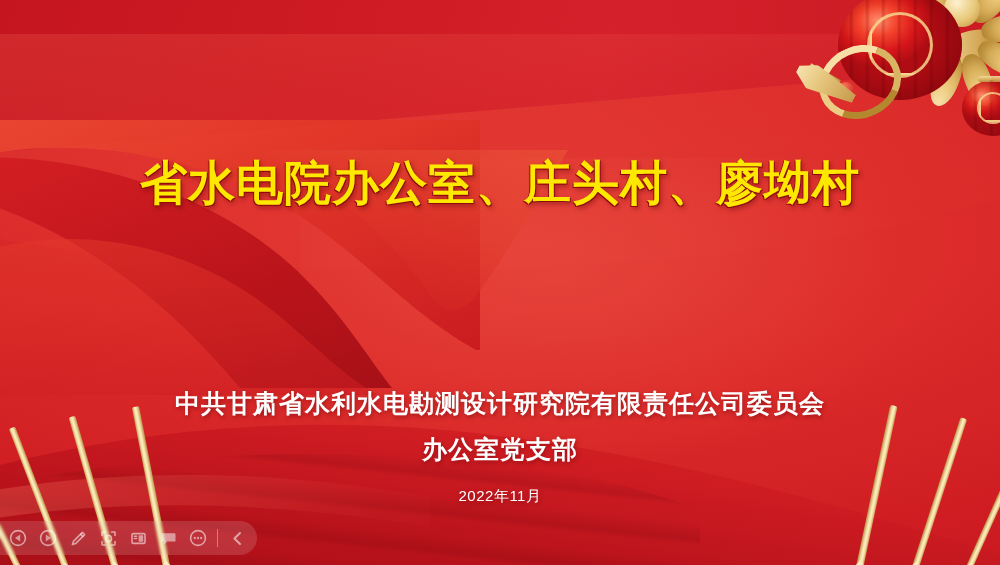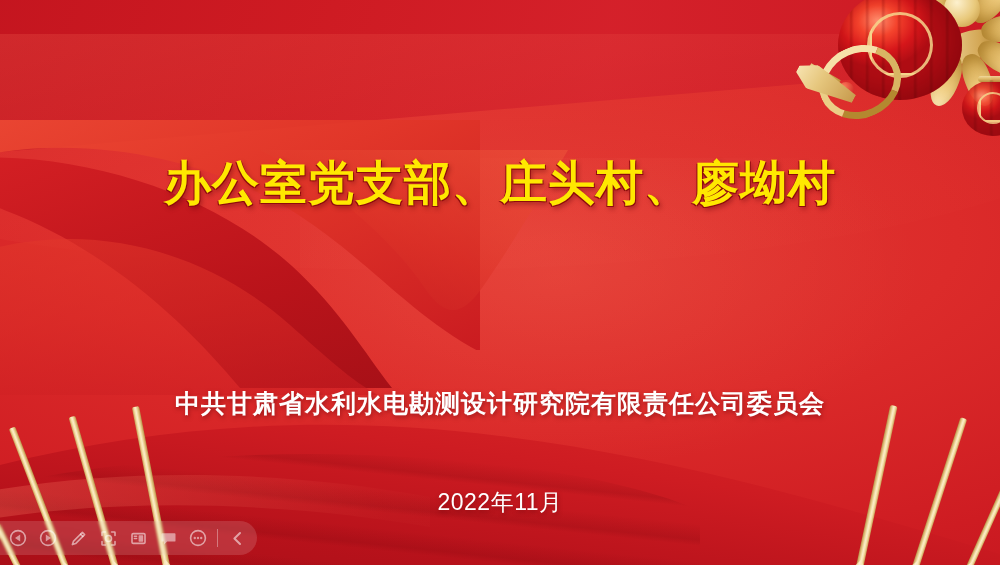--- a/index.html
+++ b/index.html
@@ -260,21 +260,21 @@
     line-height: 1.85;
     letter-spacing: 1px;
     white-space: nowrap;
     text-shadow: 1px 2px 4px rgba(100,6,10,.5);
   }
   .date-line {
     position: absolute;
     left: 0; right: 0; top: 487px;
     text-align: center;
     color: #FFFFFF;
-    font-size: 23px;
+    font-size: 15px;
     font-weight: 400;
     letter-spacing: .5px;
     text-shadow: 1px 2px 4px rgba(100,6,10,.5);
   }
 
   
   .toolbar {
     position: absolute;
     left: 0; bottom: 10px;
     height: 34px;
@@ -396,25 +396,26 @@
         <div class="tip"></div>
     </div>
     <div class="pole" style="left:166px; transform:rotate(-12deg) scale(1.05);">
       <div class="flag"></div>
         <div class="shaft"></div>
         <div class="tip"></div>
     </div>
   </div>
 
   <div class="title-block">
-    <div class="title-line l1">办公室党支部、庄头村、廖坳村</div>
+    <div class="title-line l1">省水电院办公室、庄头村、廖坳村</div>
   </div>
 
   <div class="sub-block">
     <div class="sub-line">中共甘肃省水利水电勘测设计研究院有限责任公司委员会</div>
+    <div class="sub-line">办公室党支部</div>
   </div>
 
   <div class="date-line">2022年11月</div>
 
   <div class="toolbar">
 
     <div class="tb-btn">
       <svg width="18" height="18" viewBox="0 0 18 18">
         <circle class="ico" cx="9" cy="9" r="7.4"></circle>
         <path class="ico-f" d="M11.2 5.6 L6 9 L11.2 12.4 Z"></path>

